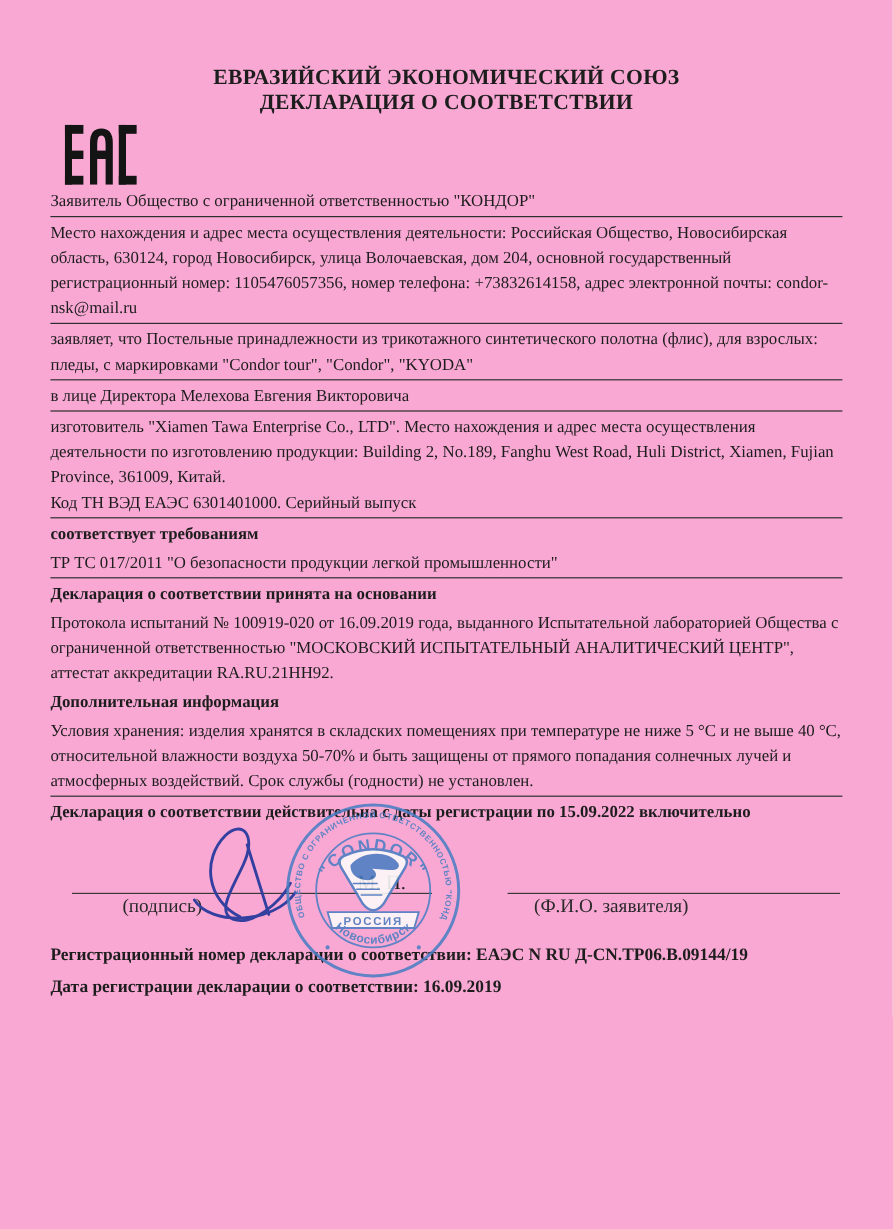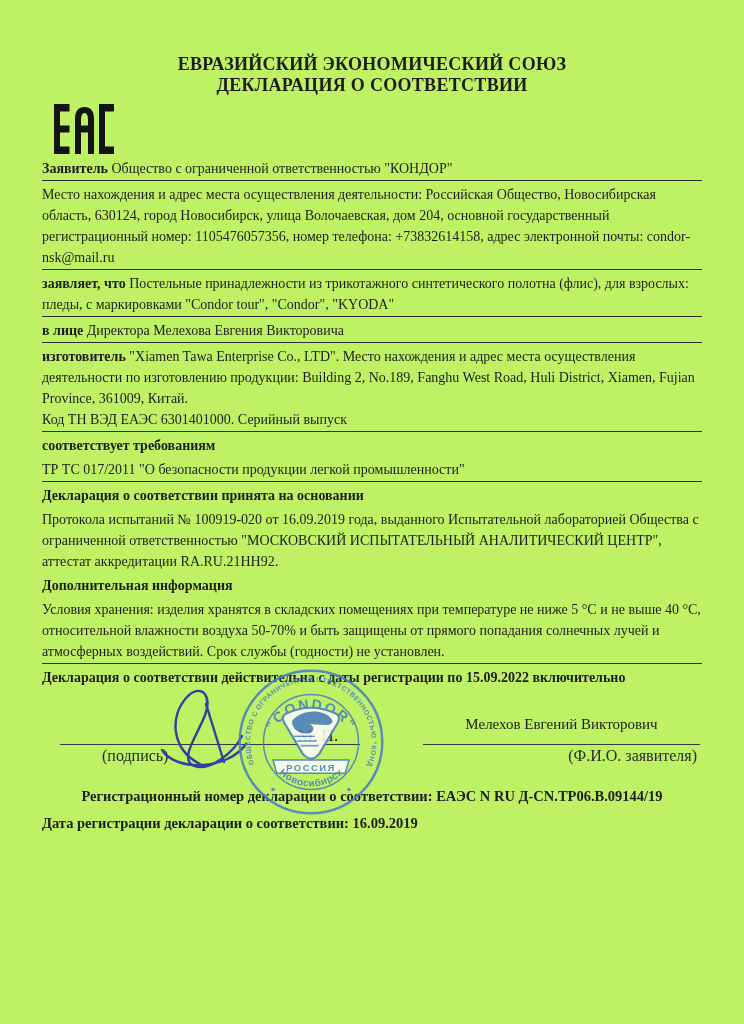--- a/index.html
+++ b/index.html
@@ -1,52 +1,52 @@
 <!DOCTYPE html>
 <html><head>
 <meta charset="utf-8">
 <style>
   html,body{margin:0;padding:0;background:#e8e8e8;}
   .page{
     position:relative;
     width:744px;height:1024px;
     margin:0 auto;
-    background:#bef264;
+    background:#f9a8d4;
     font-family:"Liberation Serif","DejaVu Serif",serif;
     color:#1d1d1d;
     overflow:hidden;
     box-sizing:border-box;
     padding:54px 42px 0 42px;
   }
   .title{
     text-align:center;
     font-weight:bold;
     font-size:18px;
     line-height:21px;
     letter-spacing:.3px;
   }
   .eac-mark{margin:8px 0 0 12px;width:60px;height:50px;display:block;}
   .row{font-size:14px;line-height:21px;}
   .ul{border-bottom:1px solid #2e2e2e;padding-bottom:1px;margin-bottom:3px;}
-  .row b{font-weight:bold;}
+  .row b{font-weight:normal;}
   .h{font-weight:bold;margin-top:3px;}
   .mt{margin-top:3px;}
   .sigzone{position:relative;height:92px;margin-top:4px;}
   .sigline{position:absolute;border-top:1.5px solid #3a3a3a;height:0;}
   .sigline.left{left:18px;width:300px;top:52px;}
   .sigline.right{left:381px;width:277px;top:52px;}
   .cap{position:absolute;font-size:16px;color:#2a2a2a;}
   .cap.sig{left:60px;top:55px;}
-  .cap.fio{left:378px;width:277px;top:55px;text-align:right;}
+  .cap.fio{left:403px;width:277px;top:55px;text-align:left;}
   .signame{position:absolute;left:381px;width:277px;top:24px;font-size:15px;text-align:center;}
   .mp{position:absolute;left:213px;top:34px;font-size:17px;margin-left:43px;}
   .stamp{position:absolute;left:193px;top:-26px;width:152px;height:152px;opacity:.88;z-index:3;}
   .handsign{position:absolute;left:100px;top:-14px;width:125px;height:92px;z-index:2;}
   .footrow{font-size:14.5px;font-weight:bold;line-height:21px;}
-  .footrow.first{margin-top:2px;text-align:center;}
+  .footrow.first{margin-top:2px;}
   .footrow.second{margin-top:6px;}
 </style>
 </head>
 <body>
 
 <div class="page">
 
   <div class="title">
     <div>ЕВРАЗИЙСКИЙ ЭКОНОМИЧЕСКИЙ СОЮЗ</div>
     <div>ДЕКЛАРАЦИЯ О СООТВЕТСТВИИ</div>
@@ -116,21 +116,20 @@
         <path d="M20,72 C34,94 86,92 104,66"></path>
         <path d="M64,26 L82,84"></path>
       </g>
     </svg>
 
     <div class="sigline left"></div>
     <div class="cap sig">(подпись)</div>
 
     <div class="mp">М. П.</div>
 
-    <div class="signame">Мелехов Евгений Викторович</div>
     <div class="sigline right"></div>
     <div class="cap fio">(Ф.И.О. заявителя)</div>
 
     <svg class="stamp" viewBox="0 0 160 160" aria-hidden="true">
       <defs>
         <path id="ringPath" d="M 21,105 A 64,64 0 1 1 139,105"></path>
         <path id="brandPath" d="M 36,78 A 46,46 0 0 1 124,78"></path>
         <path id="cityPath" d="M 36,98 A 48,48 0 0 0 124,98"></path>
       </defs>
       <g stroke="#4a7ec2" fill="none">

